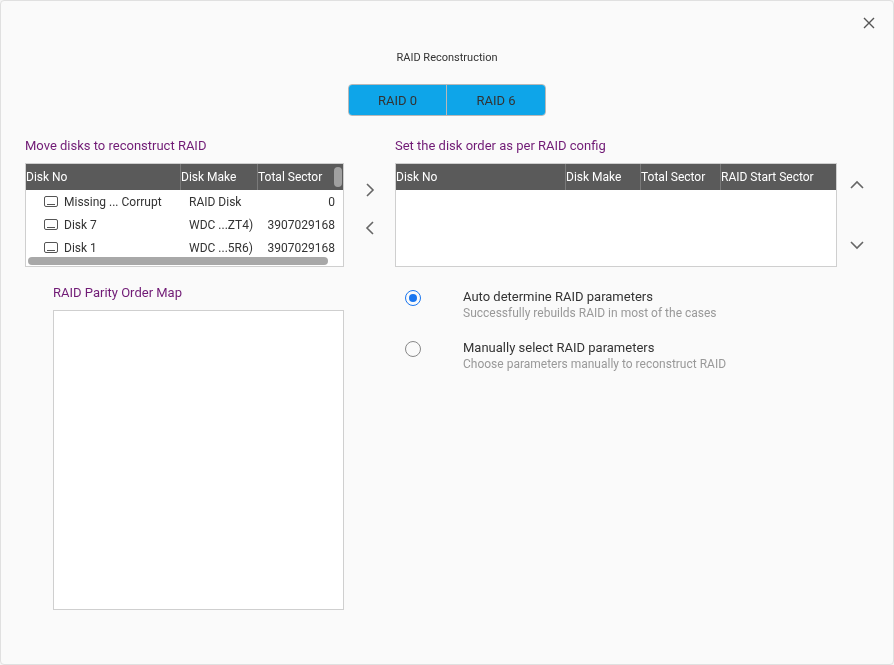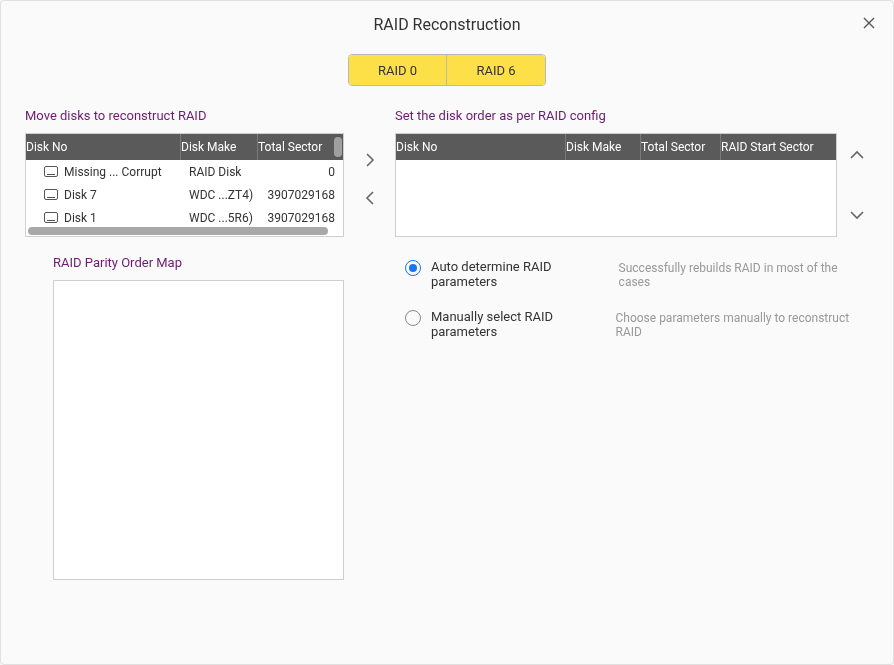--- a/index.html
+++ b/index.html
@@ -23,23 +23,24 @@
       display: flex;
       flex-direction: column;
       position: relative;
     }
     .dialog-header {
       position: relative;
       padding: 14px 0;
       text-align: center;
     }
     .dialog-title {
-      font-size: 16px;
+      font-size: 11px;
       color: #333;
       font-weight: 400;
+      margin-top: 36px;
     }
     .close-btn {
       position: absolute;
       right: 14px;
       top: 12px;
       width: 20px;
       height: 20px;
       cursor: pointer;
       display: flex;
       align-items: center;
@@ -61,21 +62,21 @@
     }
     .raid-tab {
       width: 98px;
       height: 30px;
       display: flex;
       align-items: center;
       justify-content: center;
       font-size: 13px;
       color: #333;
       cursor: pointer;
-      background: #fde047;
+      background: #0ea5e9;
       border-right: 1px solid #b8b8b8;
     }
     .raid-tab:last-child {
       border-right: none;
     }
     .raid-tab.active {
       background: #6b6b6b;
       color: #fff;
     }
     .content {
@@ -265,21 +266,22 @@
     }
     .radio-circle.selected::after {
       content: '';
       width: 8px;
       height: 8px;
       background: #1976f0;
       border-radius: 50%;
     }
     .radio-text {
       display: flex;
-      flex-direction: row;
+      flex-direction: column;
+      margin-left: 32px;
     }
     .radio-title {
       font-size: 13px;
       color: #333;
     }
     .radio-sub {
       font-size: 12px;
       color: #999;
       margin-top: 2px;
     }

